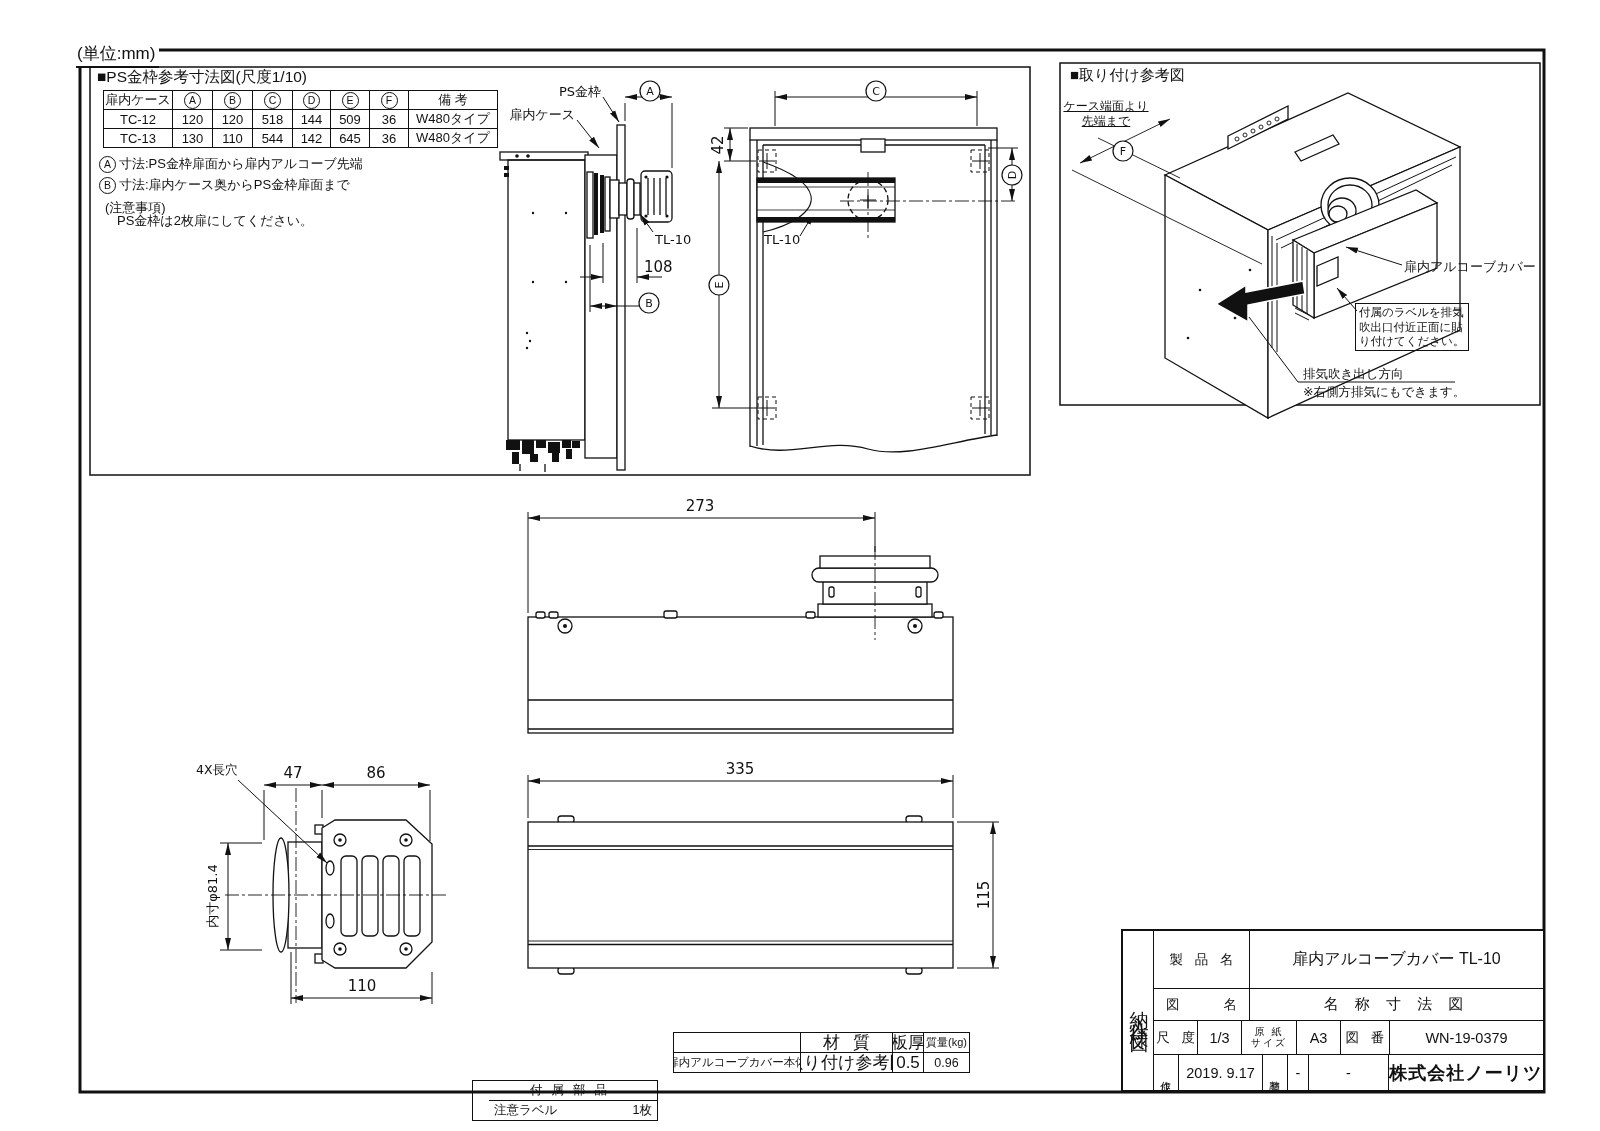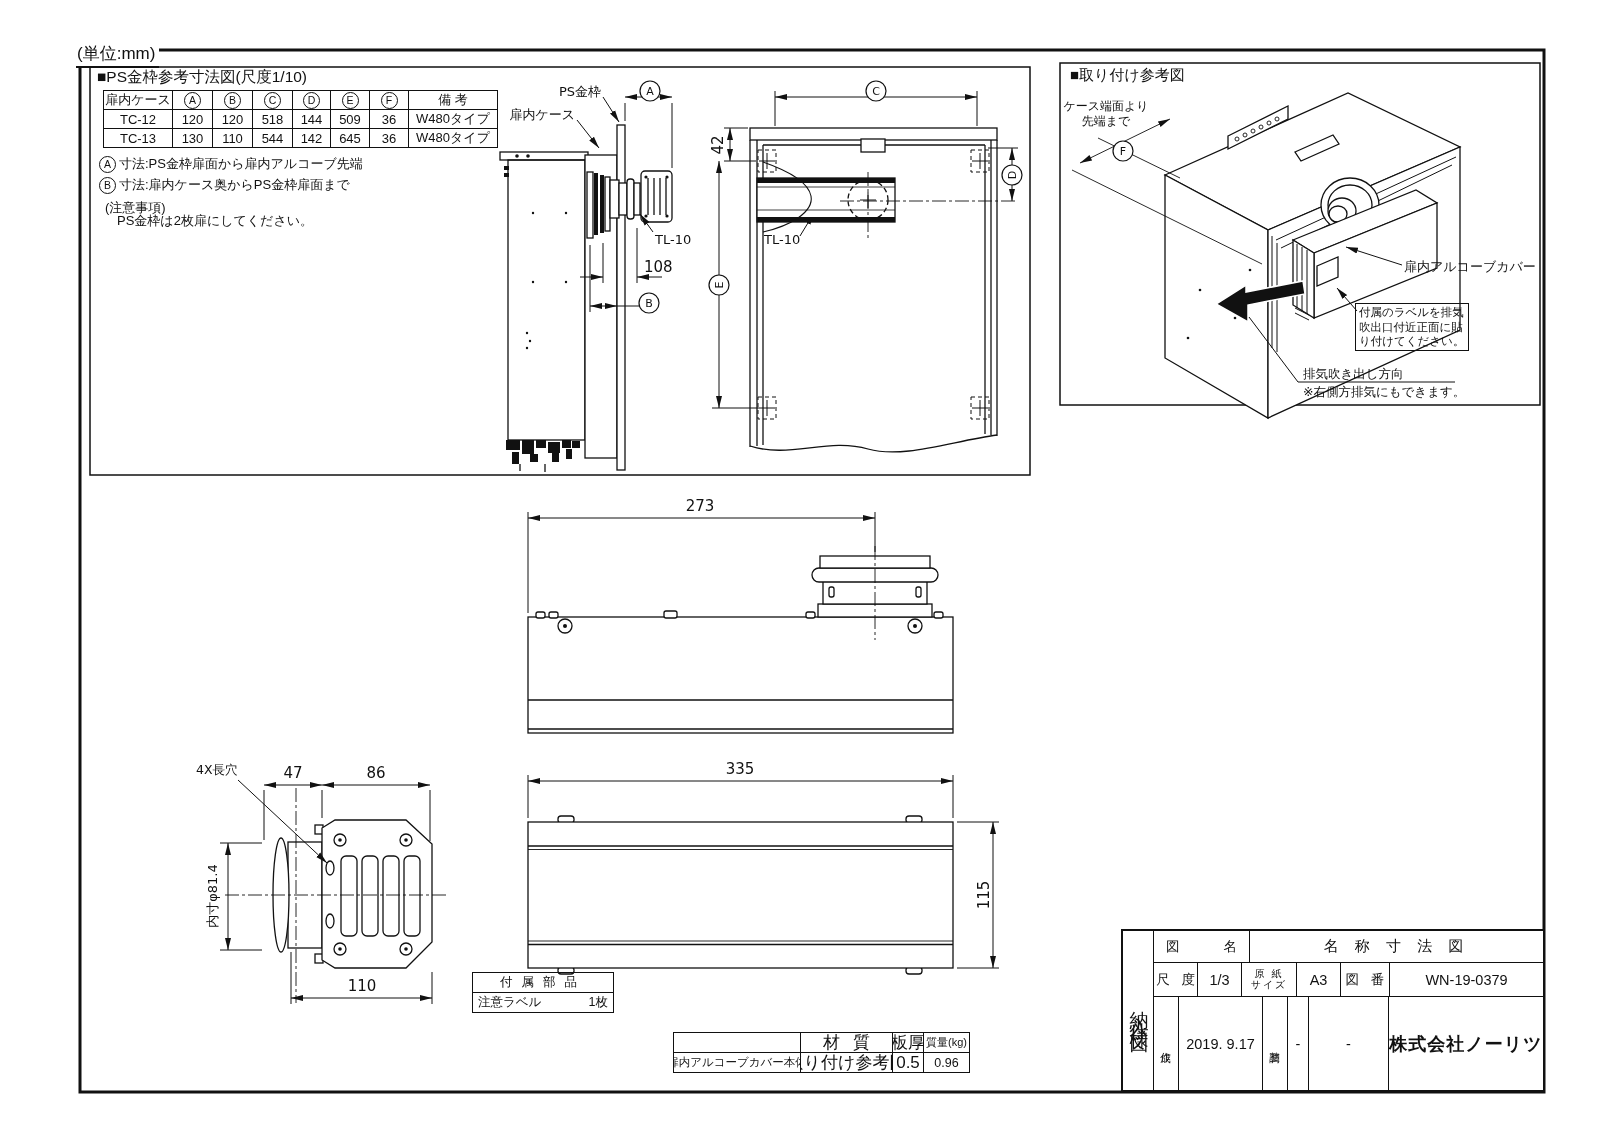--- a/index.html
+++ b/index.html
@@ -25,29 +25,29 @@
   .w68{width:68px}.w39{width:39px}.w37{width:37px}.w38{width:38px}.w88{width:88px}
   .cl{display:inline-flex;width:15px;height:15px;border:1.2px solid #111;border-radius:50%;
       align-items:center;justify-content:center;font-size:10.5px;line-height:1;}
   .note{font-size:13px;display:flex;align-items:center;gap:3px;}
   .n-a{left:99px;top:155px;}
   .n-b{left:99px;top:176px;}
   .n-ct{left:105px;top:199px;font-size:13px;}
   .n-cb{left:117px;top:212px;font-size:13px;}
 
   
-  .case-edge{left:1058px;top:99px;width:96px;text-align:center;font-size:12px;line-height:15px;}
+  .case-edge{left:1058px;top:99px;width:96px;text-align:center;font-size:12px;line-height:15px;text-decoration:underline;}
   .cover-label{left:1404px;top:258px;font-size:13px;}
   .label-note{left:1355px;top:303px;width:106px;border:1.5px solid #111;font-size:11.5px;
               line-height:14.5px;padding:1px 3px;white-space:normal;}
   .exh-dir{left:1303px;top:366px;font-size:12.5px;}
   .exh-note{left:1303px;top:384px;font-size:12.5px;}
 
   
-  .at{left:472px;top:972px;width:142px;border:1.5px solid #111;box-sizing:border-box;}
+  .at{left:472px;top:1080px;width:186px;border:1.5px solid #111;box-sizing:border-box;padding-left:16px;}
   .at-h{height:19px;border-bottom:1.2px solid #111;display:flex;align-items:center;justify-content:center;
         font-size:12.5px;letter-spacing:9px;}
   .at-r{height:19px;display:flex;align-items:center;justify-content:space-between;padding:0 5px;font-size:12.5px;}
 
   
   .mt{left:673px;top:1032px;border:1.5px solid #111;box-sizing:border-box;}
   .mt-row{display:flex;height:19px;}
   .mt-row.first{border-bottom:1.2px solid #111;}
   .mt-c{border-right:1.2px solid #111;display:flex;align-items:center;justify-content:center;font-size:17px;overflow:hidden;}
   .mt-c:last-child{border-right:none;}
@@ -501,20 +501,24 @@
       <div class="mt-c mc1" style="font-size:11.5px">扉内アルコーブカバー本体</div>
       <div class="mt-c mc2">取り付け参考図</div>
       <div class="mt-c mc3">0.5</div>
       <div class="mt-c mc4" style="font-size:12.5px">0.96</div>
     </div>
   </div>
 
   <div class="abs tb">
     <div class="tb-left">納入仕様図</div>
     <div class="tb-main">
+      <div class="tb-row r1">
+        <div class="c c-w96 clab">製 品 名</div>
+        <div class="c c-flex pname">扉内アルコーブカバー TL-10</div>
+      </div>
       <div class="tb-row r2">
         <div class="figlbl">
           <span>図</span>
           <span>名</span>
         </div>
         <div class="c c-flex dname">名 称 寸 法 図</div>
       </div>
       <div class="tb-row r3">
         <div class="c c-w44 clab">尺 度</div>
         <div class="c c-w44 num">1/3</div>

